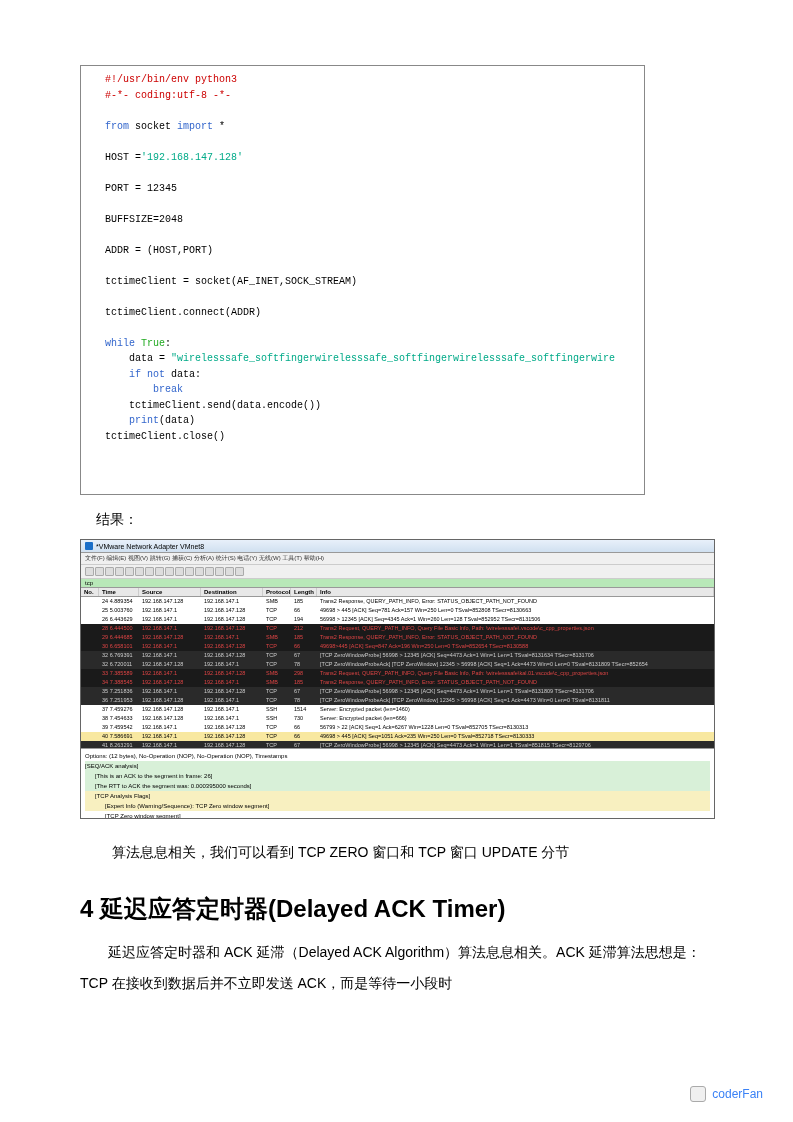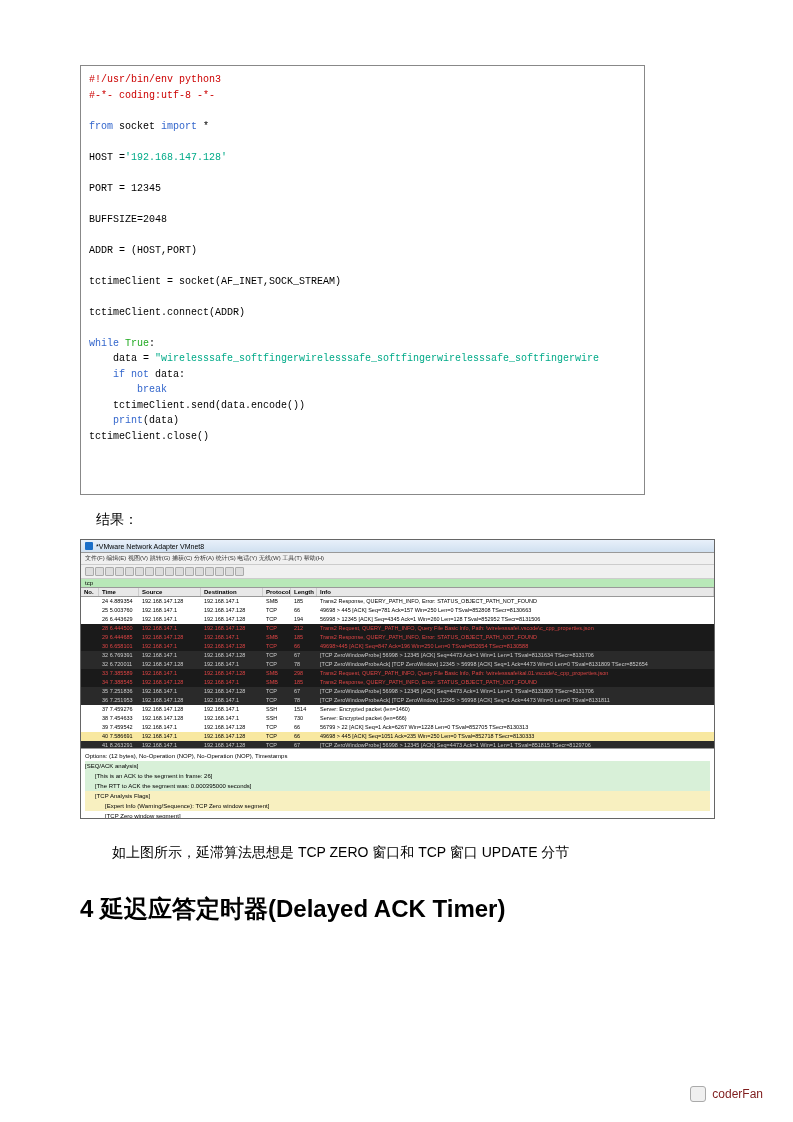--- a/index.html
+++ b/index.html
@@ -1,18 +1,18 @@
 <!DOCTYPE html>
 <html><head>
 <meta charset="utf-8">
 <style>
 *{margin:0;padding:0;box-sizing:border-box}
 body{width:793px;height:1122px;background:#fff;font-family:"Microsoft YaHei",SimSun,sans-serif;position:relative}
 .page{padding:65px 80px 0 80px}
-.code-box{border:1px solid #888;background:#fff;padding:6px 8px;font-family:'Courier New',monospace;font-size:10px;line-height:1.55;width:565px;height:430px;margin-left:0;white-space:pre;overflow:hidden}
+.code-box{border:1px solid #888;background:#fff;padding:6px 24px;font-family:'Courier New',monospace;font-size:10px;line-height:1.55;width:565px;height:430px;margin-left:0;white-space:pre;overflow:hidden}
 .c-red{color:#c00}
 .c-blue{color:#36c}
 .c-teal{color:#0a8}
 .c-green{color:#2a2}
 .result{margin:16px 0 10px 16px;font-size:14px}
 .wireshark{width:635px;height:280px;border:1px solid #666;font-family:Arial,sans-serif;font-size:6px;background:#f4f4f4;display:flex;flex-direction:column;margin-left:0}
 .ws-title{background:linear-gradient(#e8f0fa,#d0e0f0);border-bottom:1px solid #999;padding:2px 4px;display:flex;align-items:center;gap:3px;font-size:7px}
 .ws-ico{width:8px;height:8px;background:#1a6ec8;border-radius:1px}
 .ws-menu{background:#f0f0f0;border-bottom:1px solid #ccc;padding:1px 4px;font-size:6px;color:#333}
 .ws-tool{background:#f0f0f0;border-bottom:1px solid #ccc;padding:2px 4px;display:flex;gap:1px}
@@ -29,21 +29,21 @@
 .r-sel{background:#f8e8a0}
 .c1{width:18px}.c2{width:40px}.c3{width:62px}.c4{width:62px}.c5{width:28px}.c6{width:26px}.c7{flex:1}
 .ws-detail{background:#fff;border-top:1px solid #999;padding:2px 4px;font-size:6px;line-height:10px;flex:0 0 70px;overflow:hidden}
 .ws-detail .ind1{padding-left:10px}
 .ws-detail .ind2{padding-left:20px}
 .ws-detail .hl-g{background:#d8f0d8}
 .ws-detail .hl-y{background:#f8f0c0}
 .caption{margin:22px 0 30px 32px;font-size:14px;line-height:1.6}
 .heading{font-size:24px;font-weight:bold;margin:10px 0 12px 0}
 .para{font-size:14px;line-height:2.2;text-indent:2em}
-.watermark{position:absolute;right:30px;bottom:20px;display:flex;align-items:center;gap:6px;color:#7f1d1d;font-size:12px}
+.watermark{position:absolute;right:30px;bottom:20px;display:flex;align-items:center;gap:6px;color:#3b82f6;font-size:12px}
 .wm-ico{width:16px;height:16px;border:1px solid #aaa;border-radius:3px;background:#f0f0f0}
 </style>
 </head>
 <body>
 
 <div class="page">
 
   <div class="code-box"><span class="c-red">#!/usr/bin/env python3</span>
 <span class="c-red">#-*- coding:utf-8 -*-</span>
 
@@ -265,23 +265,24 @@
       <div class="hl-g">[SEQ/ACK analysis]</div>
       <div class="ind1 hl-g">[This is an ACK to the segment in frame: 26]</div>
       <div class="ind1 hl-g">[The RTT to ACK the segment was: 0.000395000 seconds]</div>
       <div class="ind1 hl-y">[TCP Analysis Flags]</div>
       <div class="ind2 hl-y">[Expert Info (Warning/Sequence): TCP Zero window segment]</div>
       <div class="ind2">[TCP Zero window segment]</div>
 
     </div>
   </div>
 
-  <div class="caption">如上图所示，延滞算法思想是 TCP ZERO 窗口和 TCP  窗口 UPDATE 分节</div>
+  <div class="caption">算法息息相关，我们可以看到 TCP ZERO 窗口和 TCP  窗口 UPDATE 分节</div>
 
   <h2 class="heading">4 延迟应答定时器(Delayed ACK Timer)</h2>
 
+  <p class="para">延迟应答定时器和 ACK 延滞（Delayed ACK Algorithm）算法息息相关。ACK 延滞算法思想是：TCP 在接收到数据后并不立即发送 ACK，而是等待一小段时</p>
 
 </div>
 
 <div class="watermark">
   <div class="wm-ico"></div>
   <span>coderFan</span>
 </div>
 
 </body></html>

